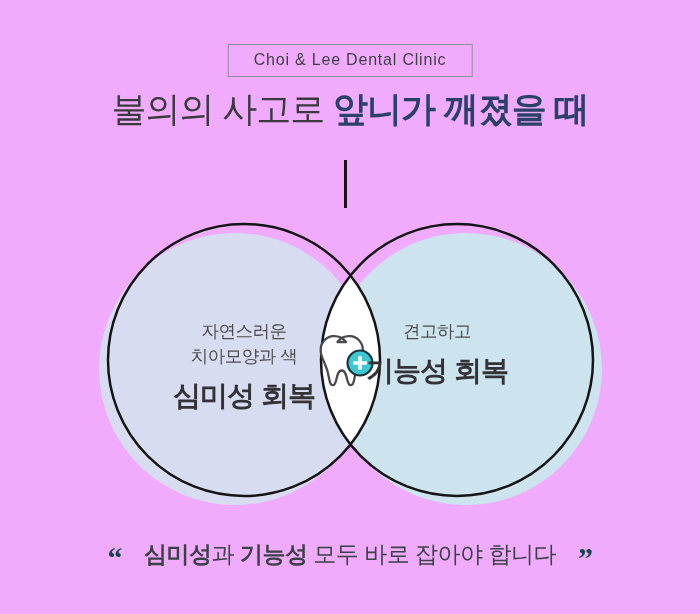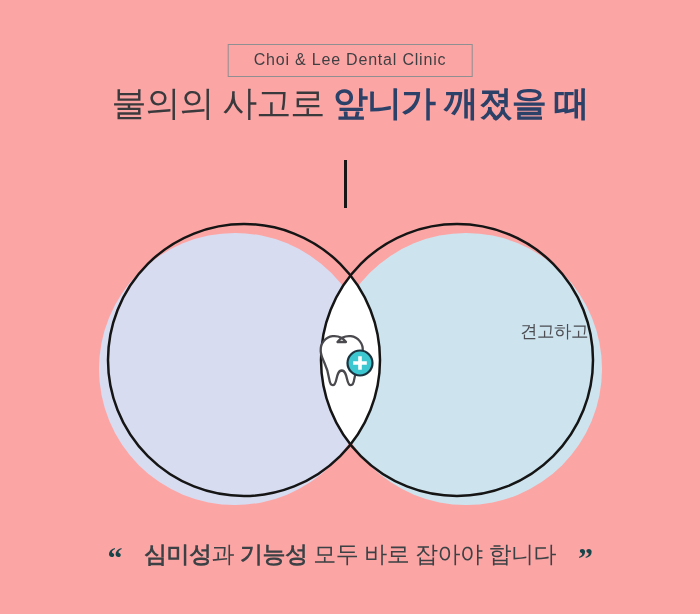--- a/index.html
+++ b/index.html
@@ -23,21 +23,21 @@
     padding:6px 25px 7px;
     font-size:16px;
     letter-spacing:0.8px;
     color:#3f3f42;
     white-space:nowrap;
     background:transparent;
   }
   
   .title{
     position:absolute;
-    top:80px;left:0;right:0;
+    top:86px;left:0;right:0;
     text-align:center;
     font-size:35px;
     letter-spacing:-1px;
     color:#3a3a3d;
     font-weight:500;
     white-space:nowrap;
   }
   .title .em{
     font-weight:800;
   }
@@ -68,21 +68,21 @@
     letter-spacing:-0.5px;
   }
   .circle-text .headline{
     margin-top:7px;
     font-size:28px;
     font-weight:800;
     letter-spacing:-1px;
     color:#323237;
   }
   .circle-text.left{ left:134px; }
-  .circle-text.right{ left:368px;text-align:right; }
+  .circle-text.right{ left:327px; }
   
   .quote{
     position:absolute;
     top:541px;left:0;right:0;
     display:flex;
     justify-content:center;
     align-items:flex-start;
     color:#3b4144;
     font-size:23px;
     letter-spacing:-0.5px;
@@ -96,21 +96,21 @@
     position:relative;
   }
   .quote .qmark.open{ margin-right:22px; top:2px; }
   .quote .qmark.close{ margin-left:22px; top:2px; }
   .quote .b{ font-weight:800;margin-top:17px; }
   .quote .text{ line-height:1.2; }
 </style>
 </head>
 <body>
 
-<div class="stage" style="background: #fca5a5;">
+<div class="stage" style="background: #f0abfc;">
 
   <div class="badge">Choi &amp; Lee Dental Clinic</div>
 
   <div class="title">
     <span>불의의 사고로 </span><span class="em" style="color: rgb(43, 65, 104);">앞니가 깨졌을 때</span>
   </div>
 
   <div class="connector"></div>
 
   <svg class="venn" viewBox="0 0 700 614">
@@ -135,23 +135,29 @@
                c2.4 0 3.1 -2.9 3.5 -5.8
                c0.8 -5.7 2.5 -11.5 4.9 -16.6
                c1.6 -3.5 3.4 -7.1 3.7 -11.7
                c0.5 -7.7 -4.7 -14 -11.9 -14.9
                c-5.2 -0.6 -10.2 1.6 -13.4 5.8 z" fill="#ffffff" stroke-width="2.3" stroke-linejoin="round" stroke="#4a4a4e"></path>
       <circle cx="360" cy="363" r="12.5" stroke-width="2.2" stroke="#1c3440" fill="#3cc7d1"></circle>
       <path d="M360 356.2 v13.6 M353.2 363 h13.6" stroke="#ffffff" stroke-width="3.6" fill="none"></path>
     </g>
   </svg>
 
+  <div class="circle-text left">
+    <div class="sub">자연스러운</div>
+    <div class="sub">치아모양과 색</div>
+    <div class="headline">심미성 회복</div>
+  </div>
 
   <div class="circle-text right">
     <div class="sub">견고하고</div>
+    <div class="headline">기능성 회복</div>
   </div>
 
   <div class="quote">
     <span class="qmark open" style="color: rgb(23, 69, 74);">“</span>
     <span class="text"><span class="b">심미성</span><span>과 </span><span class="b">기능성</span><span> 모두 바로 잡아야 합니다</span></span>
     <span class="qmark close" style="color: rgb(23, 69, 74);">”</span>
   </div>
 
 </div>
 

